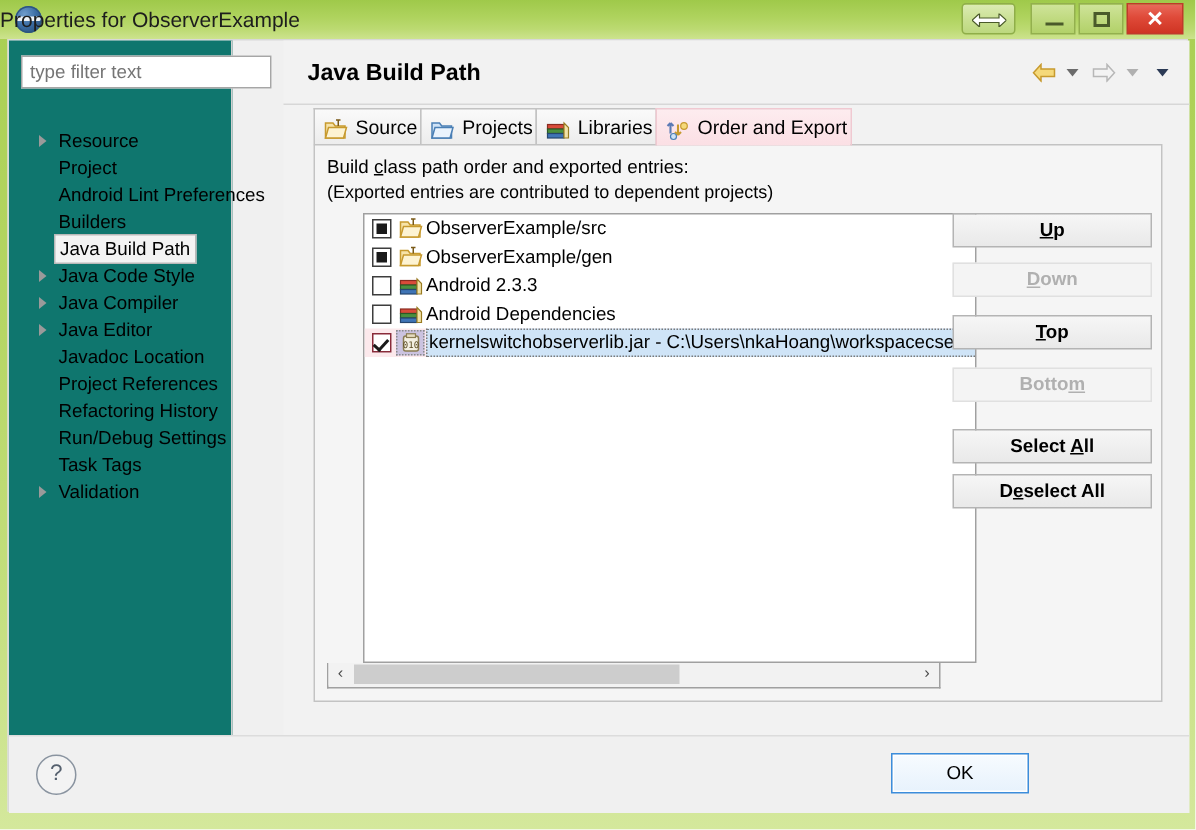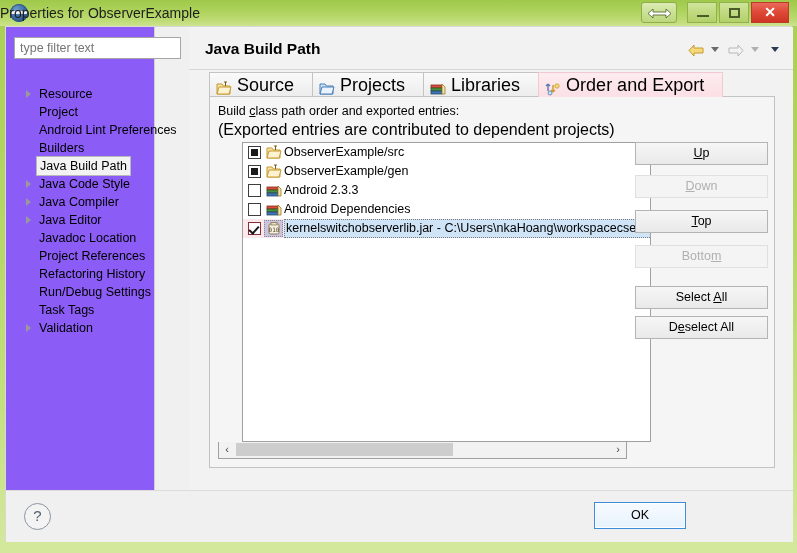--- a/index.html
+++ b/index.html
@@ -116,21 +116,21 @@
     border: 1px solid #d8d8d8;
     box-sizing: border-box;
   }
 
   
   #sidebar {
     position: absolute;
     left: 0; top: 0;
     width: 149px;
     height: 463px;
-    background: #8b5cf6;
+    background: #0f766e;
     border-right: 1px solid #d0d0d0;
     box-sizing: border-box;
   }
   #filter-input {
     position: absolute;
     left: 8px; top: 10px;
     width: 167px; height: 22px;
     box-sizing: border-box;
     border: 1px solid #a6a6a6;
     background: #ffffff;
@@ -229,23 +229,23 @@
     height: 25px;
   }
   .tab {
     position: relative;
     float: left;
     height: 25px;
     box-sizing: border-box;
     border: 1px solid #c3c3c3;
     border-bottom: none;
     background: linear-gradient(to bottom, #fafafa 0%, #ececec 100%);
-    padding: 0 18px 0 27px;
+    padding: 0 2px 0 27px;
     line-height: 24px;
-    font-size: 18px;
+    font-size: 13px;
     color: #000;
     margin-right: -1px;
     cursor: default;
     white-space: nowrap;
   }
   .tab.active {
     background: linear-gradient(to bottom, #fdecef 0%, #fbdfe4 100%);
     border-color: #f0c9d1;
     z-index: 3;
   }
@@ -265,21 +265,21 @@
   }
   #entries-label1 {
     position: absolute;
     left: 8px; top: 7px;
     font-size: 12.5px;
     color: #000;
   }
   #entries-label2 {
     position: absolute;
     left: 8px; top: 24px;
-    font-size: 16px;
+    font-size: 12px;
     color: #000;
   }
 
   
   #listbox {
     position: absolute;
     left: 8px; top: 45px;
     width: 409px;
     height: 300px;
     box-sizing: border-box;
@@ -391,20 +391,21 @@
     width: 133px;
     height: 23px;
     box-sizing: border-box;
     border: 1px solid #b4b4b4;
     background: linear-gradient(to bottom, #f6f6f6 0%, #e9e9e9 100%);
     font-size: 12.5px;
     color: #000;
     text-align: center;
     line-height: 21px;
     cursor: default;
+    font-weight: bold;
   }
   .sidebtn.disabled {
     color: #b0b0b0;
     border-color: #e0e0e0;
     background: #f4f4f4;
     text-align: center;
   }
   .u { text-decoration: underline; }
 
   

